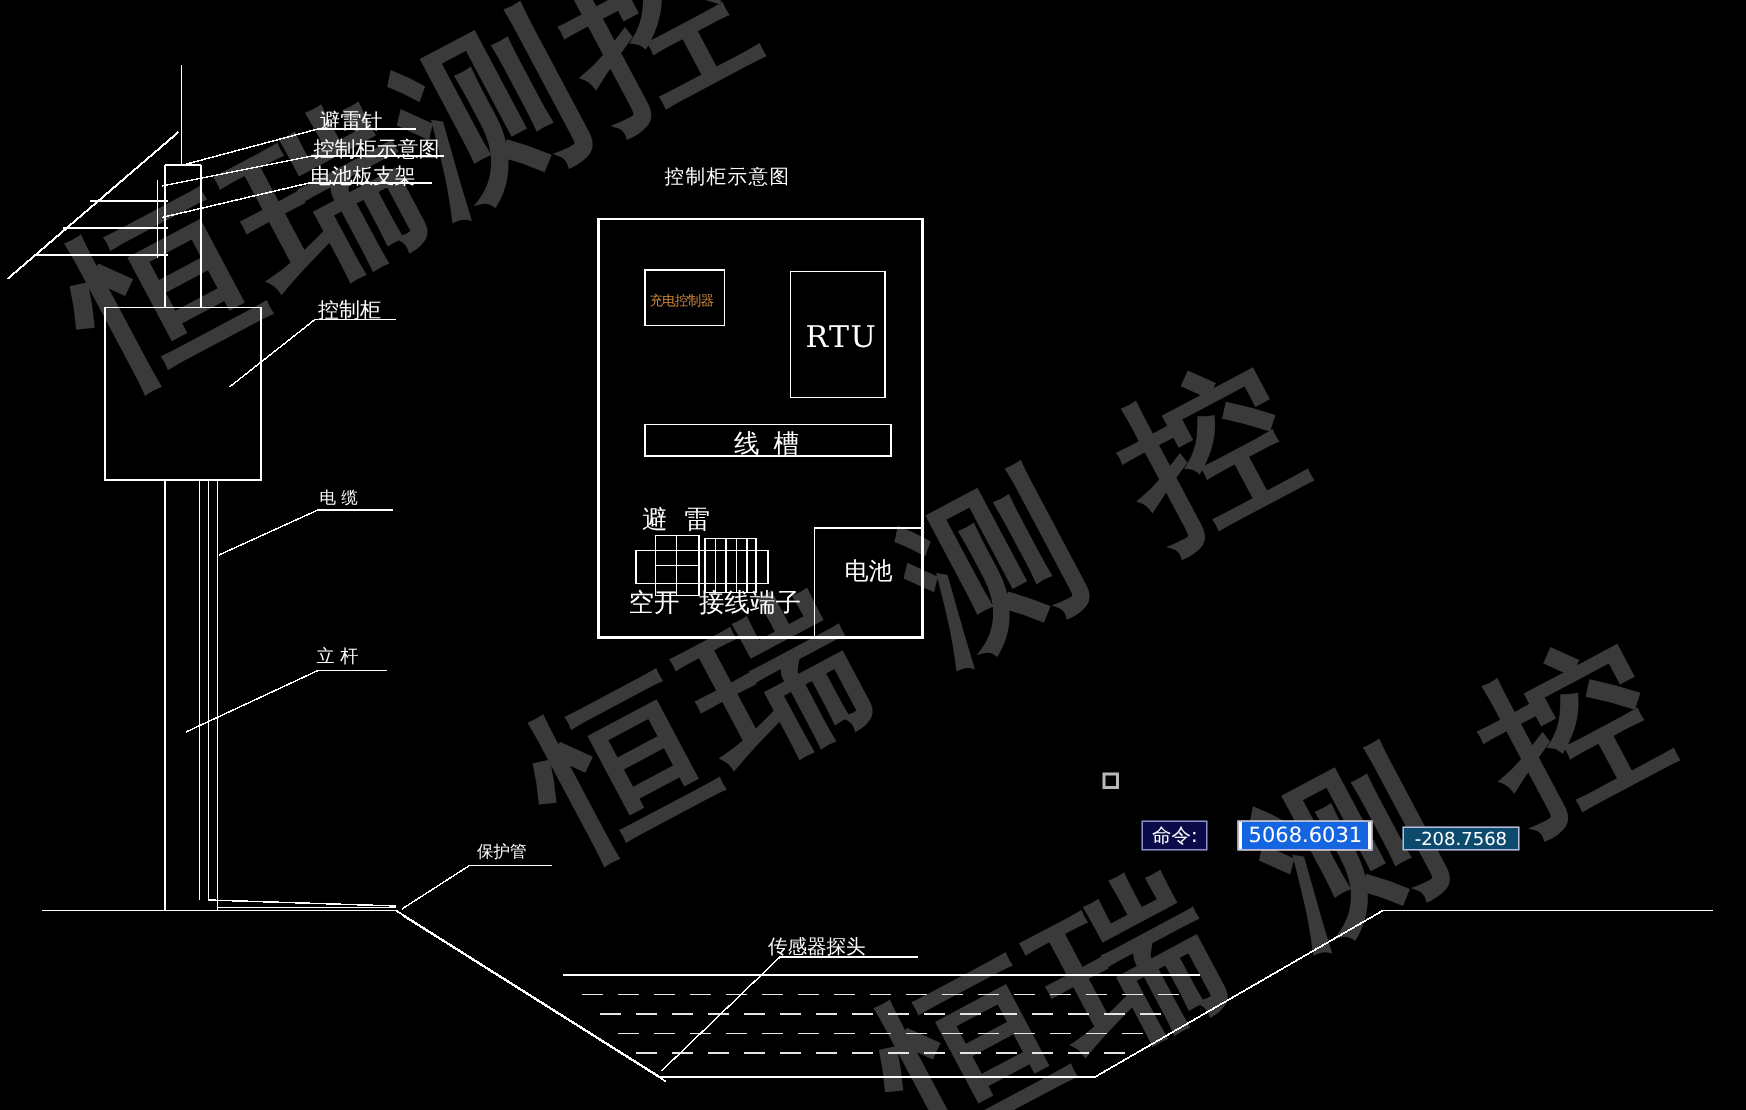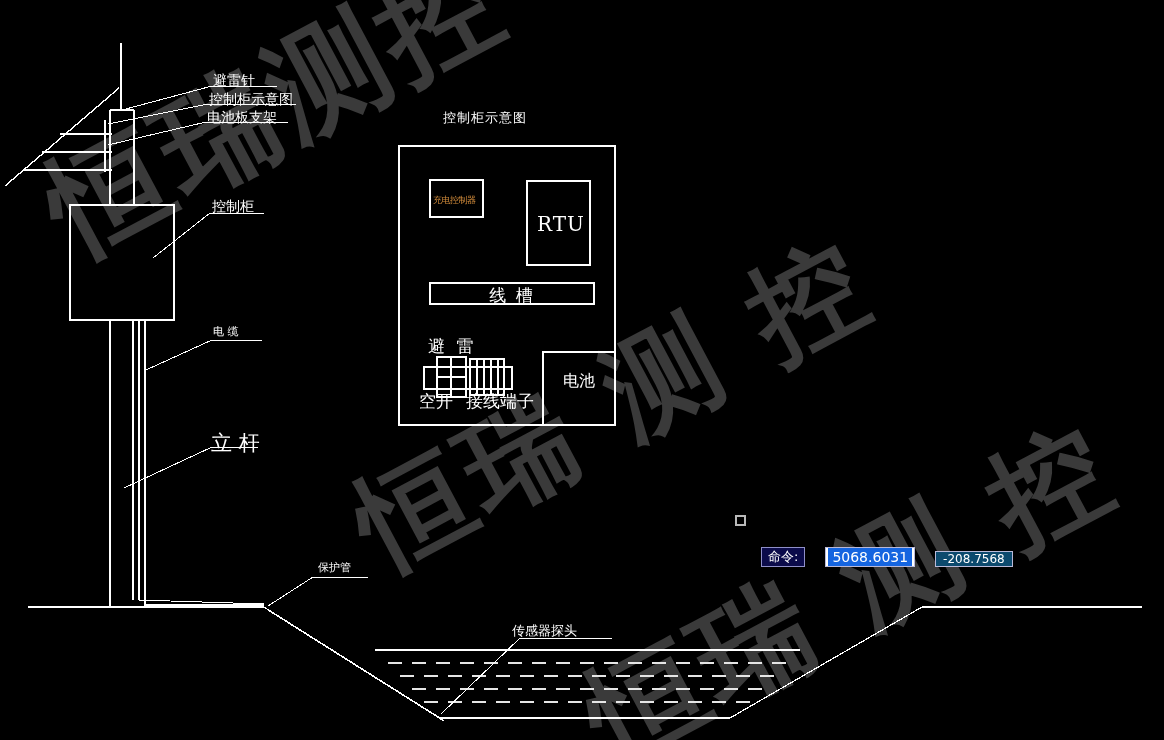--- a/index.html
+++ b/index.html
@@ -224,21 +224,21 @@
 
       <rect x="543" y="352" width="72" height="73"></rect>
     </g>
   </svg>
 
   <div class="cad-label" style="left:213px; top:72px; font-size:14px;">避雷针</div>
   <div class="cad-label" style="left:209px; top:91px; font-size:14px;">控制柜示意图</div>
   <div class="cad-label" style="left:207px; top:109px; font-size:14px;">电池板支架</div>
   <div class="cad-label" style="left:212px; top:198px; font-size:14px;">控制柜</div>
   <div class="cad-label" style="left:213px; top:324px; font-size:11px;">电 缆</div>
-  <div class="cad-label" style="left:211px; top:429px; font-size:21px;">立 杆</div>
+  <div class="cad-label" style="left:211px; top:429px; font-size:12px;">立 杆</div>
   <div class="cad-label" style="left:318px; top:560px; font-size:11px;">保护管</div>
   <div class="cad-label" style="left:512px; top:622px; font-size:13px;">传感器探头</div>
 
   <div class="cad-title" style="left:443px; top:109px;">控制柜示意图</div>
 
   <div class="tiny-orange" style="left:433px; top:194px;">充电控制器</div>
 
   <div class="rtu-text" style="left:537px; top:212px;">RTU</div>
 
   <div class="box-text" style="left:430px; top:284px; width:164px; font-size:17px; letter-spacing:2px;">线  槽</div>

